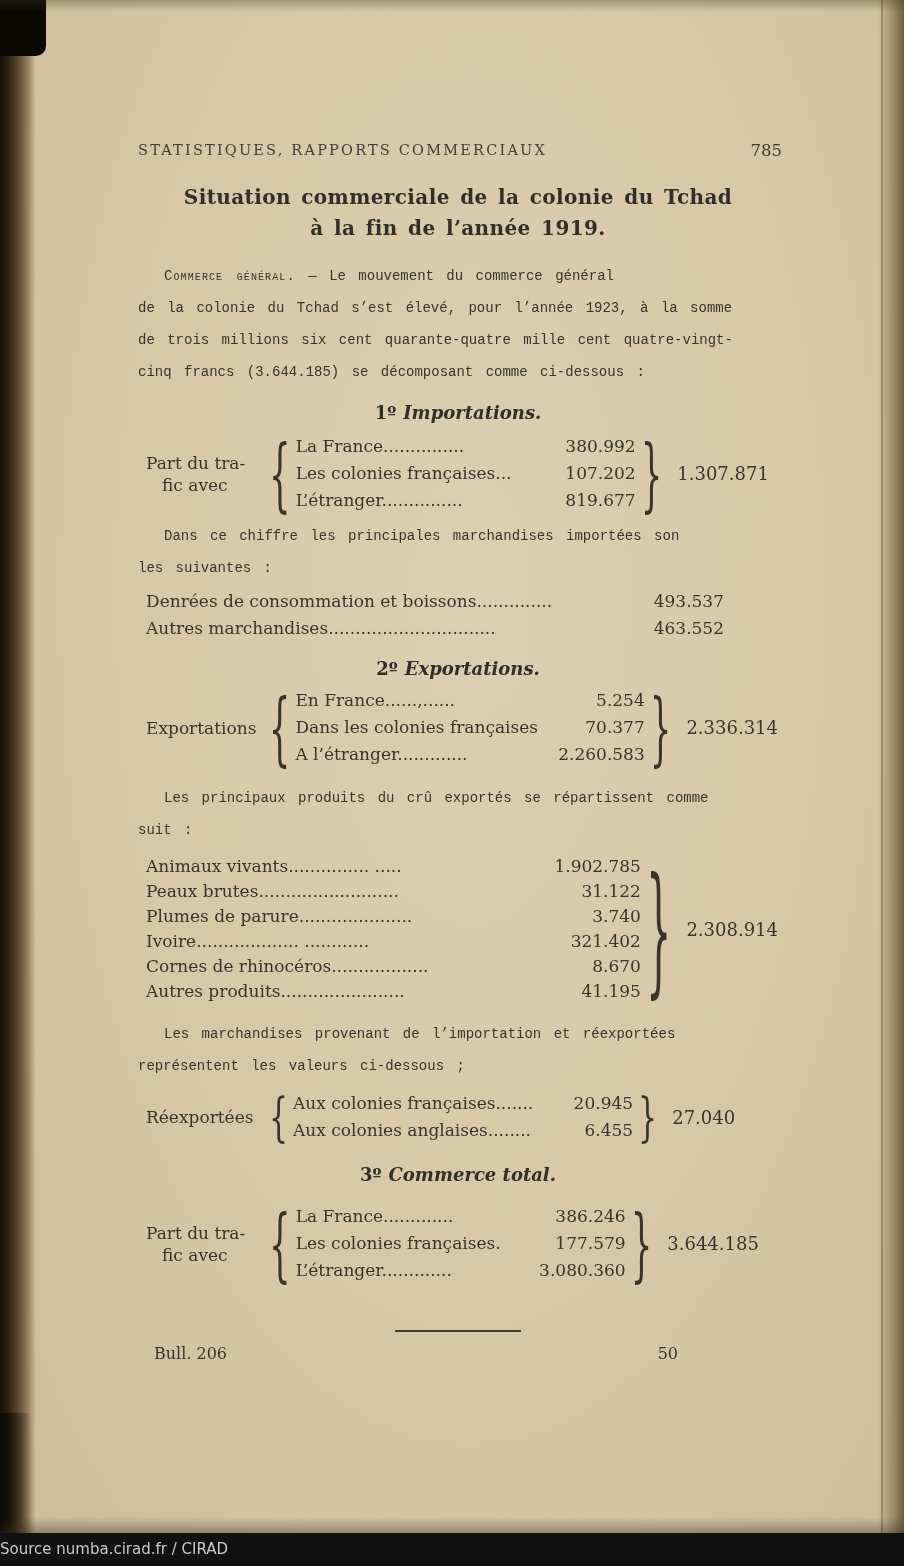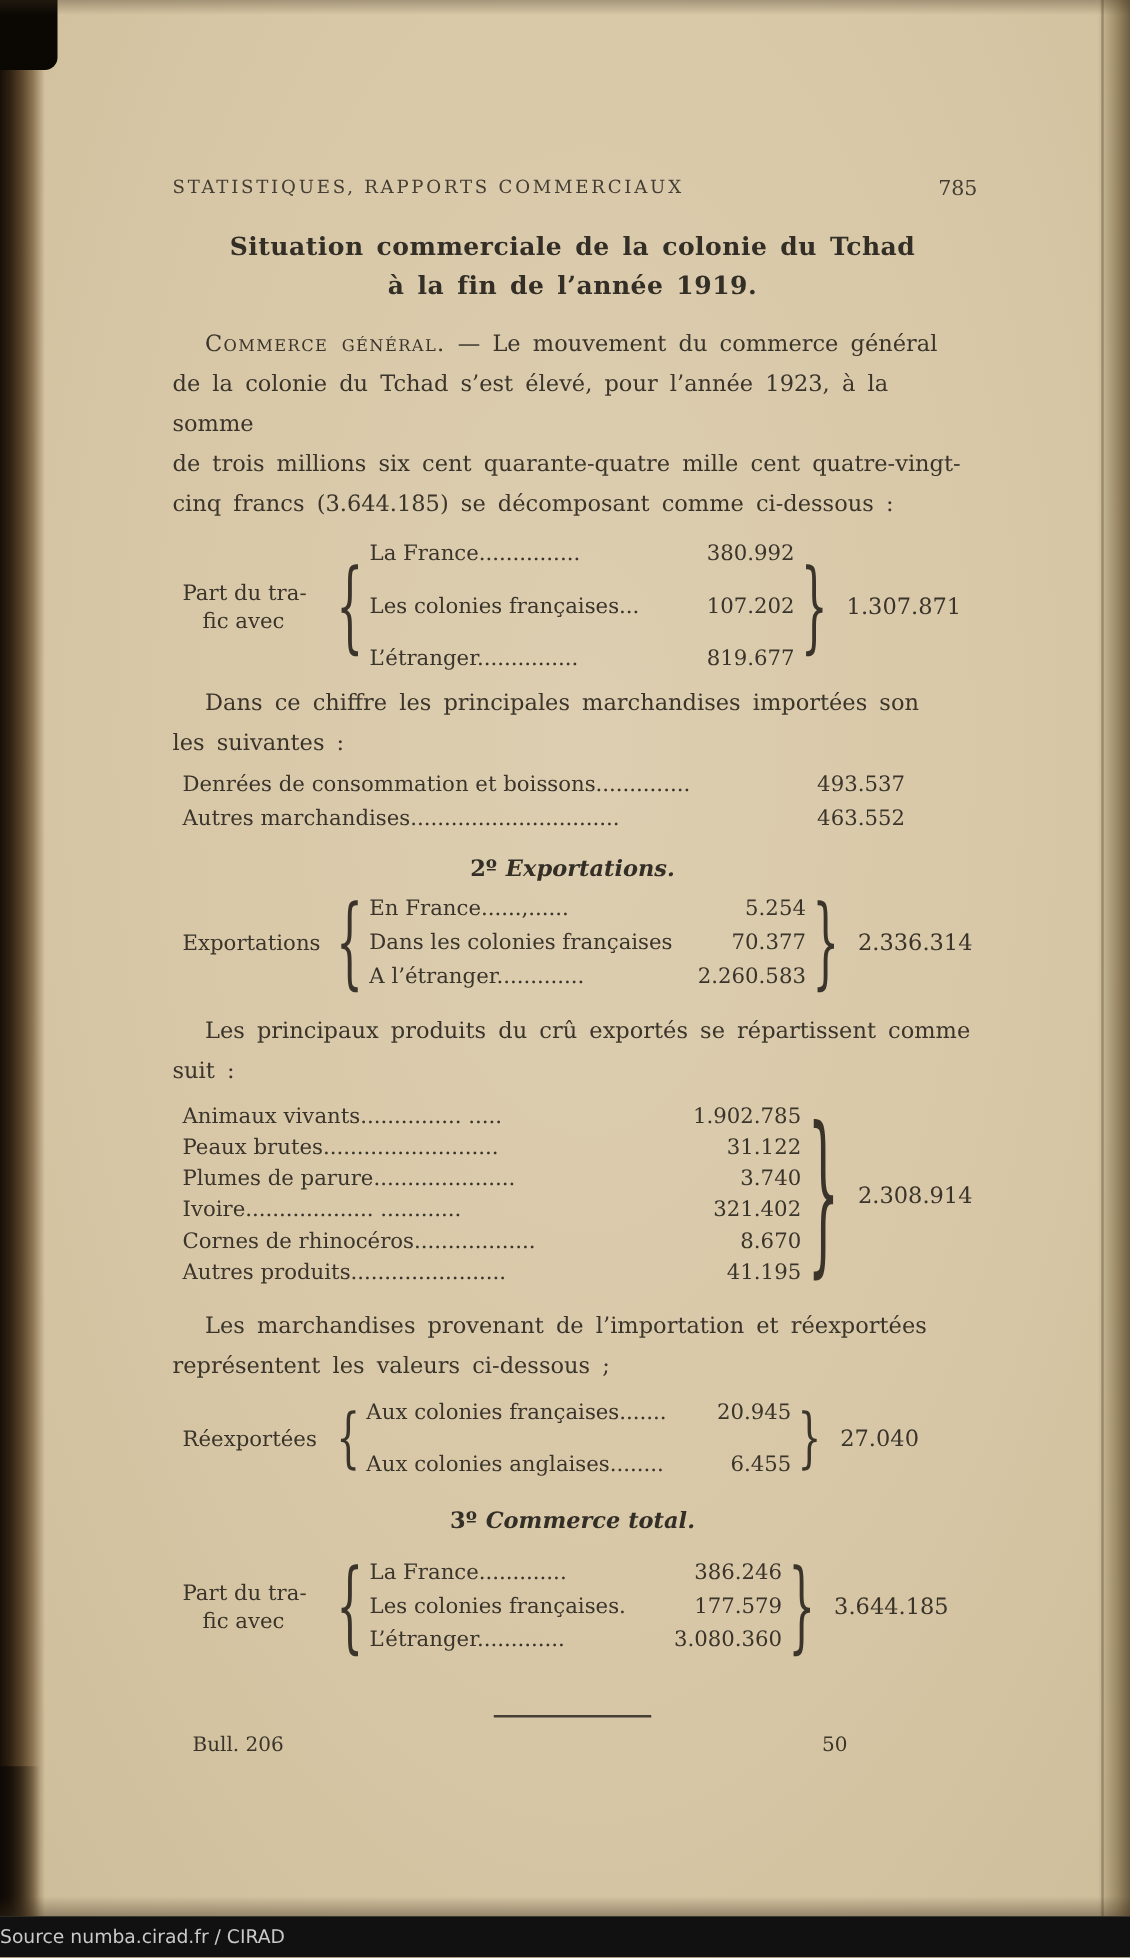--- a/index.html
+++ b/index.html
@@ -24,37 +24,37 @@
 
   .page-content { position:relative; margin-left:138px; width:640px; padding-top:142px; color:#3a342b; }
 
   .running-head { position:relative; text-align:left; font-size:14.5px; letter-spacing:2.2px; color:#433d33; }
   .page-num { position:absolute; right:-4px; top:-1px; font-size:16.5px; letter-spacing:0; }
 
   .doc-title { margin-top:24px; text-align:center; font-size:20px; font-weight:700; line-height:31px;
     letter-spacing:0.4px; word-spacing:3px; color:#332e26; }
 
   .para { margin-top:16px; }
-  .pline { font-size:18px; line-height:32px; word-spacing:4px; }
+  .pline { font-size:14px; line-height:32px; word-spacing:4px;font-family:Liberation Mono, monospace; }
   .indent { text-indent:26px; }
   .lead-caps { font-variant:small-caps; letter-spacing:1.1px; }
 
   .sect-head { margin-top:14px; text-align:center; font-size:18px; font-weight:700; color:#332e26; }
   .sect-head .word { font-style:italic; margin-left:7px; }
   .mt16 { margin-top:16px; } .mt20 { margin-top:20px; }
 
   .bgroup { display:flex; align-items:center; margin-top:10px; margin-left:8px; font-size:17px; }
   .bg-label { width:118px; line-height:22px; }
   .bg-label .l2 { padding-left:16px; }
   .bg-label.single { line-height:20px; }
   .bg-rows { display:flex; flex-direction:column; }
   .bg-rows .row { display:flex; justify-content:space-between; line-height:27px; }
   .row .lbl { white-space:nowrap; }
   .row .val { margin-left:10px; white-space:nowrap; }
-  .w330 { width:330px; } .w340 { width:340px;gap:15px; } .w350 { width:350px; } .w500 { width:500px; }
+  .w330 { width:330px; } .w340 { width:340px; } .w350 { width:350px; } .w500 { width:500px; }
   .brace { line-height:1; margin:0 5px; color:#3a342b; font-weight:400; }
   .brace-3 { font-size:34px; transform:scaleY(2.35); }
   .brace-2 { font-size:30px; transform:scaleY(1.75); }
   .brace-6 { font-size:40px; transform:scaleY(3.5); }
   .bg-total { margin-left:10px; font-size:18px; white-space:nowrap; }
 
   .list { margin-top:4px; margin-left:8px; width:578px; font-size:17px; }
   .list .row { display:flex; justify-content:space-between; line-height:27px; }
   .lh25 .row { line-height:25px; }
   .products-group { margin-top:8px; }
@@ -93,20 +93,23 @@
 
     <div class="para">
       <div class="pline indent">
         <span class="lead-caps">Commerce général.</span><span> — Le mouvement du commerce général</span>
       </div>
       <div class="pline">de la colonie du Tchad s’est élevé, pour l’année 1923, à la somme</div>
       <div class="pline">de trois millions six cent quarante-quatre mille cent quatre-vingt-</div>
       <div class="pline">cinq francs (3.644.185) se décomposant comme ci-dessous :</div>
     </div>
 
+    <div class="sect-head">
+      <span>1º</span><span class="word">Importations.</span>
+    </div>
 
     <div class="bgroup">
       <div class="bg-label">
         <div>Part du tra-</div>
         <div class="l2">fic avec</div>
       </div>
       <div class="brace brace-3">{</div>
       <div class="bg-rows w340">
         <div class="row">
           <span class="lbl">La France...............</span>

